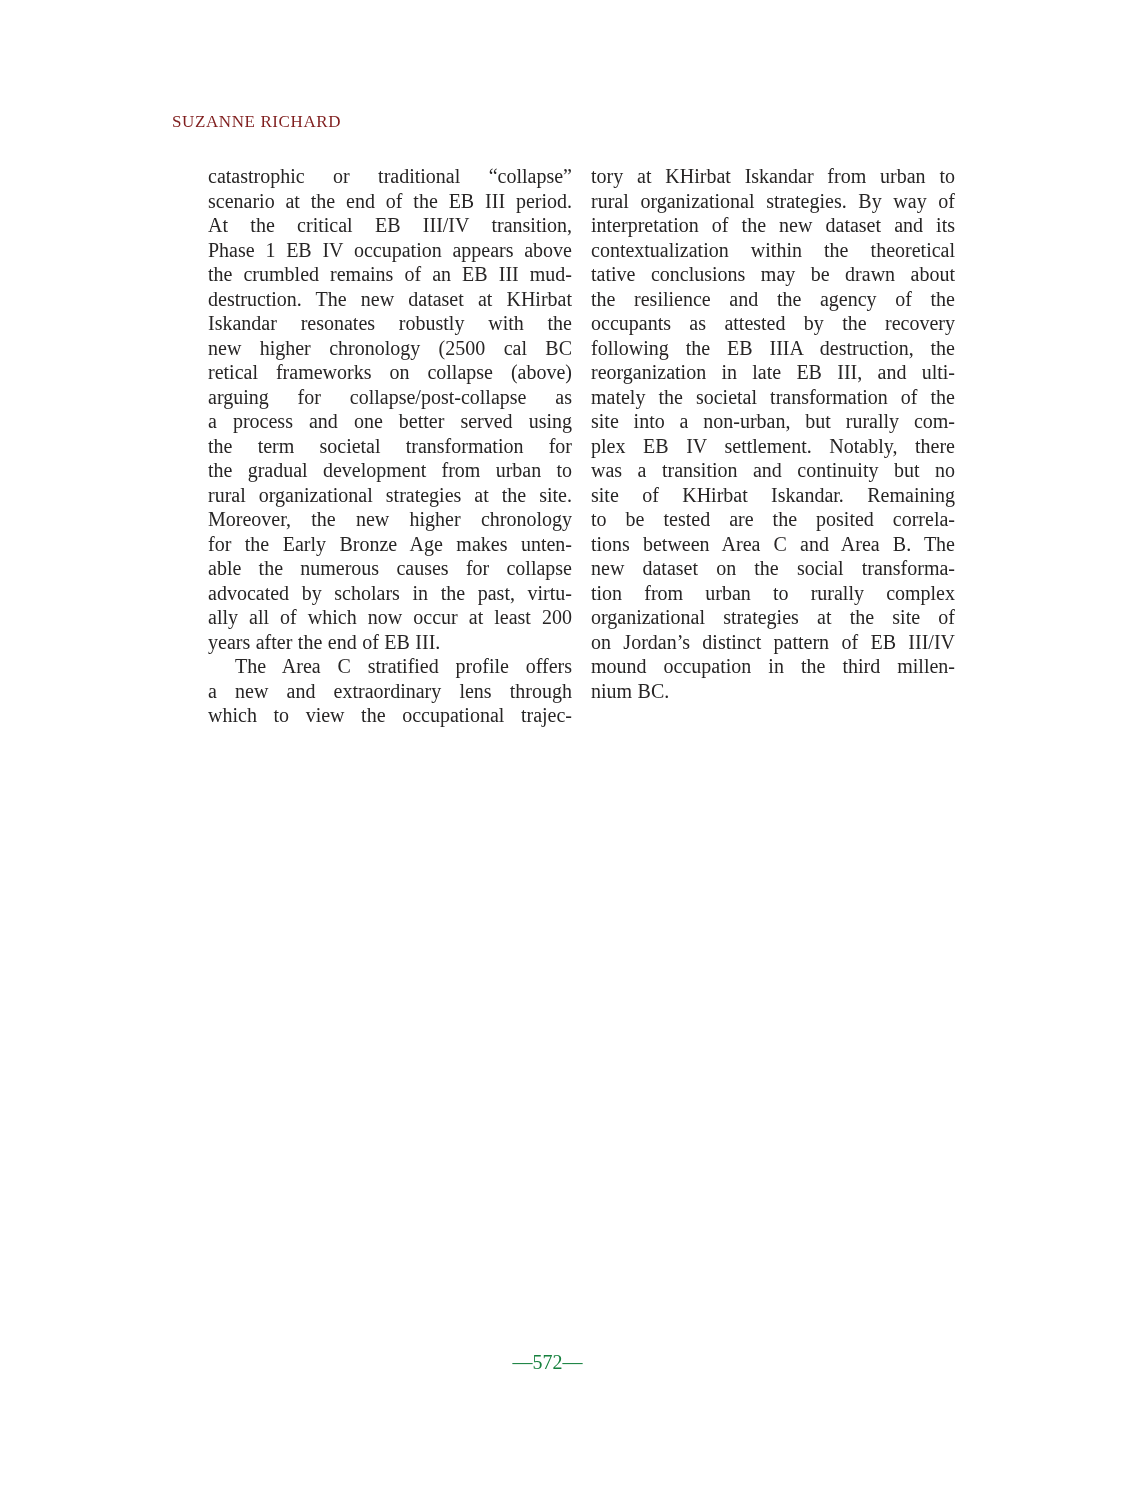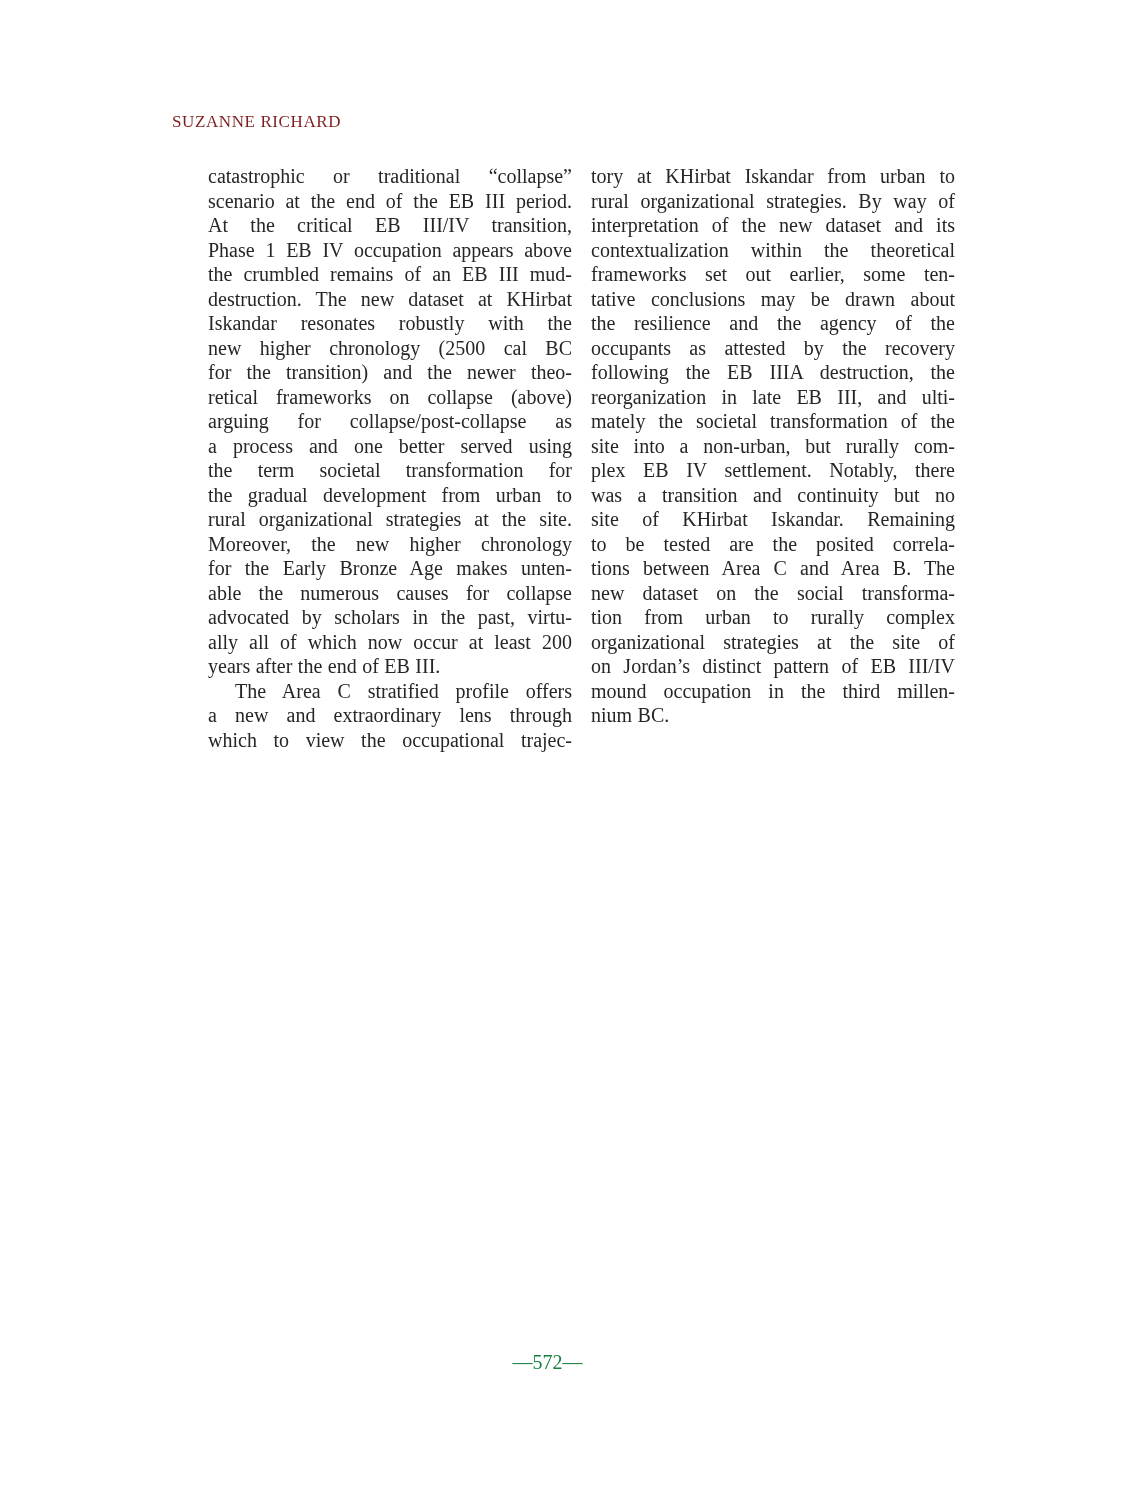--- a/index.html
+++ b/index.html
@@ -63,21 +63,20 @@
   <div class="columns">
     <div class="col">
         <div class="ln">catastrophic or traditional “collapse”</div>
         <div class="ln">scenario at the end of the EB III period.</div>
         <div class="ln">At the critical EB III/IV transition,</div>
         <div class="ln">Phase 1 EB IV occupation appears above</div>
         <div class="ln">the crumbled remains of an EB III mud-</div>
         <div class="ln">destruction. The new dataset at KHirbat</div>
         <div class="ln">Iskandar resonates robustly with the</div>
         <div class="ln">new higher chronology (2500 cal BC</div>
-        <div class="ln">for the transition) and the newer theo-</div>
         <div class="ln">retical frameworks on collapse (above)</div>
         <div class="ln">arguing for collapse/post-collapse as</div>
         <div class="ln">a process and one better served using</div>
         <div class="ln">the term societal transformation for</div>
         <div class="ln">the gradual development from urban to</div>
         <div class="ln">rural organizational strategies at the site.</div>
         <div class="ln">Moreover, the new higher chronology</div>
         <div class="ln">for the Early Bronze Age makes unten-</div>
         <div class="ln">able the numerous causes for collapse</div>
         <div class="ln">advocated by scholars in the past, virtu-</div>
@@ -85,21 +84,20 @@
         <div class="ln end">years after the end of EB III.</div>
         <div class="ln ind">The Area C stratified profile offers</div>
         <div class="ln">a new and extraordinary lens through</div>
         <div class="ln">which to view the occupational trajec-</div>
       </div>
     <div class="col">
         <div class="ln">tory at KHirbat Iskandar from urban to</div>
         <div class="ln">rural organizational strategies. By way of</div>
         <div class="ln">interpretation of the new dataset and its</div>
         <div class="ln">contextualization within the theoretical</div>
-        <div class="ln">frameworks set out earlier, some ten-</div>
         <div class="ln">tative conclusions may be drawn about</div>
         <div class="ln">the resilience and the agency of the</div>
         <div class="ln">occupants as attested by the recovery</div>
         <div class="ln">following the EB IIIA destruction, the</div>
         <div class="ln">reorganization in late EB III, and ulti-</div>
         <div class="ln">mately the societal transformation of the</div>
         <div class="ln">site into a non-urban, but rurally com-</div>
         <div class="ln">plex EB IV settlement. Notably, there</div>
         <div class="ln">was a transition and continuity but no</div>
         <div class="ln">site of KHirbat Iskandar. Remaining</div>

